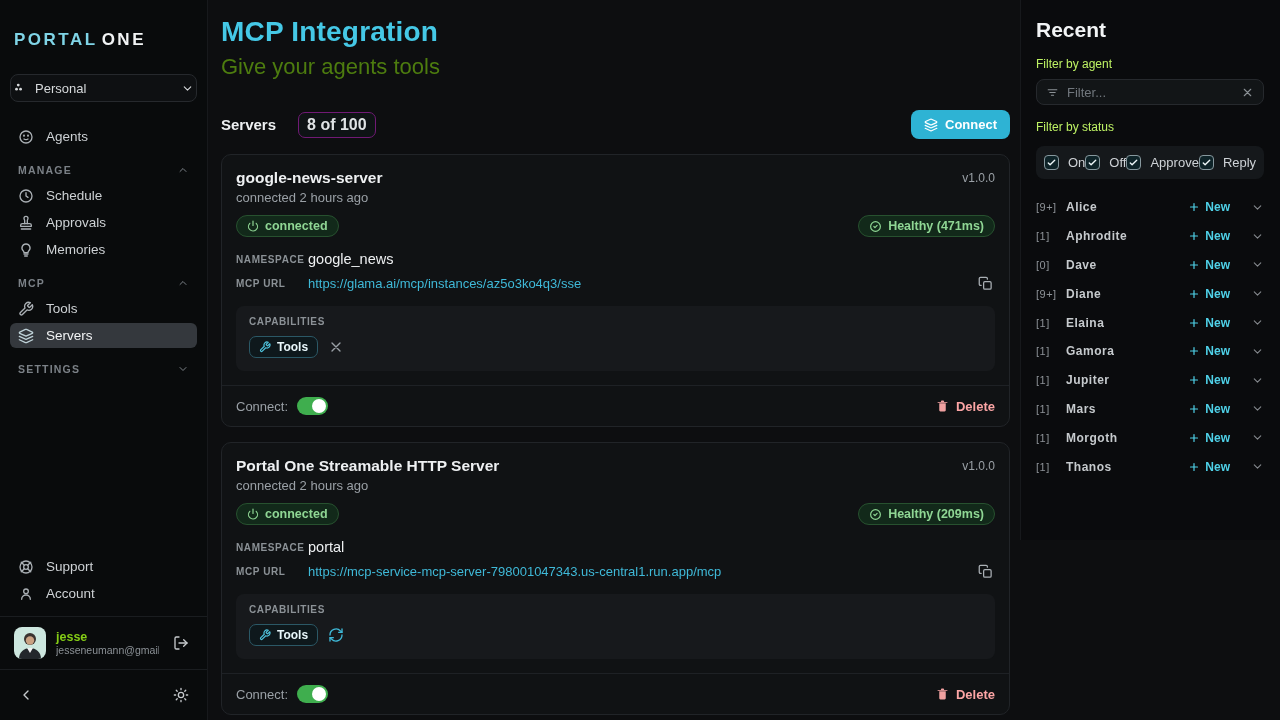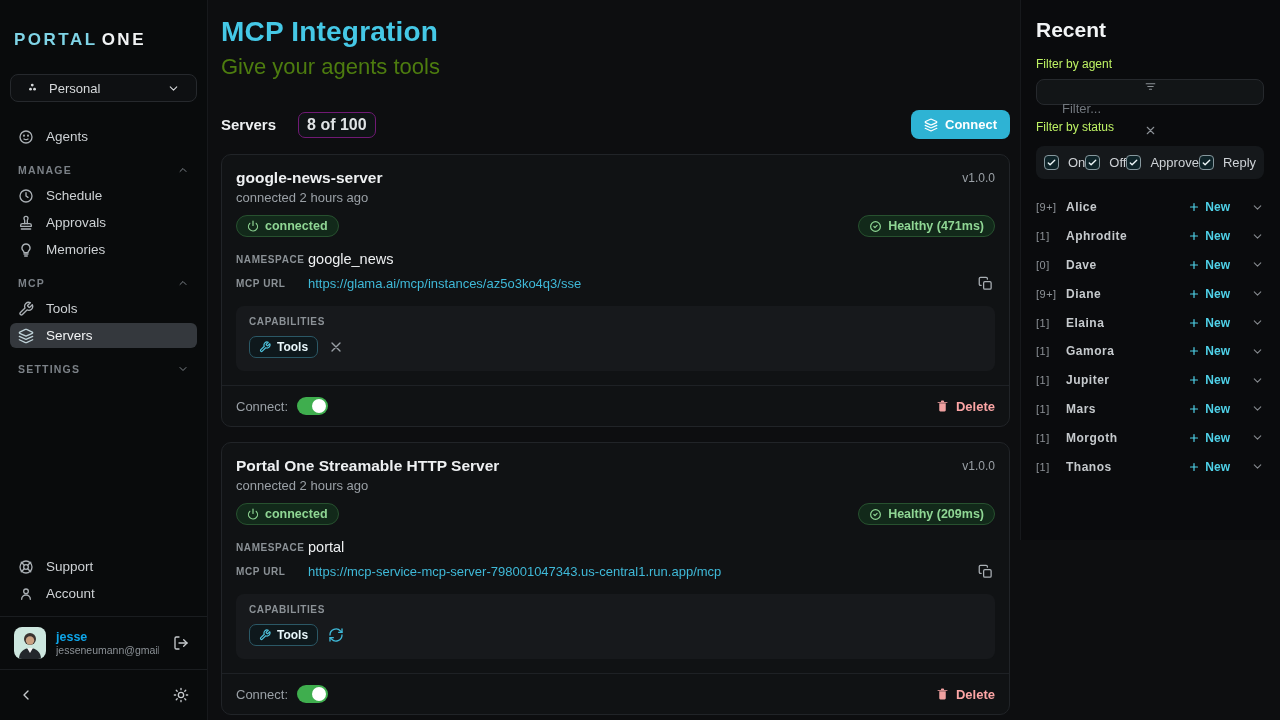--- a/index.html
+++ b/index.html
@@ -13,21 +13,21 @@
   
   .sidebar {
     width:208px; min-width:208px; height:720px; background:#090b0c;
     border-right:1px solid #17191c; display:flex; flex-direction:column;
   }
   .logo { padding:30px 14px 10px 14px; font-size:17px; font-weight:700; letter-spacing:2.5px; }
   .logo .p1 { color:#7fd4e6; }
   .logo .p2 { color:#f2f4f5; margin-left:4px; }
   .ws-select {
     margin:14px 10px 0 10px; height:28px; border:1px solid #26292d; border-radius:8px;
-    background:#0e1012; display:flex; align-items:center; padding:0 16px; gap:8px;
+    background:#0e1012; display:flex; align-items:center; padding:0 2px; gap:8px;
     color:#d6d9db; font-size:13px; cursor:pointer;
   }
   .ws-select .grow { flex:1; }
   .nav { margin-top:20px; padding:0 10px; }
   .nav-item {
     display:flex; align-items:center; gap:12px; height:25px; padding:0 8px; margin:2px 0;
     border-radius:6px; color:#cdd1d4; font-size:13.5px; cursor:pointer;
   }
   .nav-item .ico { color:#aab0b5; }
   .nav-item.active { background:#34383d; color:#f2f4f5; }
@@ -36,21 +36,21 @@
     display:flex; align-items:center; height:22px; padding:0 8px; margin-top:10px;
     color:#7b8187; font-size:10.5px; font-weight:700; letter-spacing:1.2px; cursor:pointer;
   }
   .sec-head .grow { flex:1; }
   .sidebar .spacer { flex:1; }
   .bottom-nav { padding:0 10px 8px 10px; }
   .divider { border-top:1px solid #1a1d20; }
   .user-row { display:flex; align-items:center; gap:10px; padding:10px 14px; }
   .avatar { width:32px; height:32px; border-radius:8px; overflow:hidden; flex:none; }
   .user-meta { flex:1; min-width:0; }
-  .user-name { font-size:12.5px; font-weight:700; color:#0ea5e9; }
+  .user-name { font-size:12.5px; font-weight:700; color:#84cc16; }
   .user-email { font-size:10.5px; color:#8b9196; white-space:nowrap; overflow:hidden; }
   .logout-btn { color:#c6cacd; cursor:pointer; padding:4px; }
   .side-footer { height:50px; display:flex; align-items:center; justify-content:space-between; padding:0 18px; }
   .side-footer .ico-btn { color:#c6cacd; cursor:pointer; }
 
   
   .main { flex:1; height:720px; padding:16px 10px 0 13px; overflow:hidden; background:#0d0e10; }
   .page-title { font-size:28px; font-weight:700; color:#45c8e6; letter-spacing:.2px; }
   .page-subtitle { font-size:22px; font-weight:400; color:#4d7c0f; margin-top:6px; }
   .servers-row { display:flex; align-items:center; margin-top:30px; }
@@ -111,21 +111,21 @@
 
   
   .rpanel {
     width:260px; min-width:260px; height:540px; background:#0a0b0d;
     border-left:1px solid #17191c; padding:18px 16px 0 15px; overflow:hidden;
   }
   .rpanel-title { font-size:21px; font-weight:700; color:#f2f4f5; }
   .rlabel { font-size:12px; color:#bef264; margin-top:15px; }
   .filter-input {
     margin-top:8px; height:26px; background:#121517; border:1px solid #26292d; border-radius:8px;
-    display:flex; align-items:center; padding:0 9px; gap:8px;flex-direction:column;
+    display:flex; align-items:center; padding:0 9px; gap:8px;
   }
   .filter-input input {
     flex:1; background:transparent; border:none; outline:none; color:#d6d9db; font-size:13px;
     font-family:inherit; min-width:0;
   }
   .filter-input input::placeholder { color:#71777d; }
   .filter-input .ico { color:#8b9196; }
   .clear-x { color:#8b9196; cursor:pointer; }
   .status-box {
     margin-top:12px; background:#15181b; border-radius:8px; padding:9px 8px;

